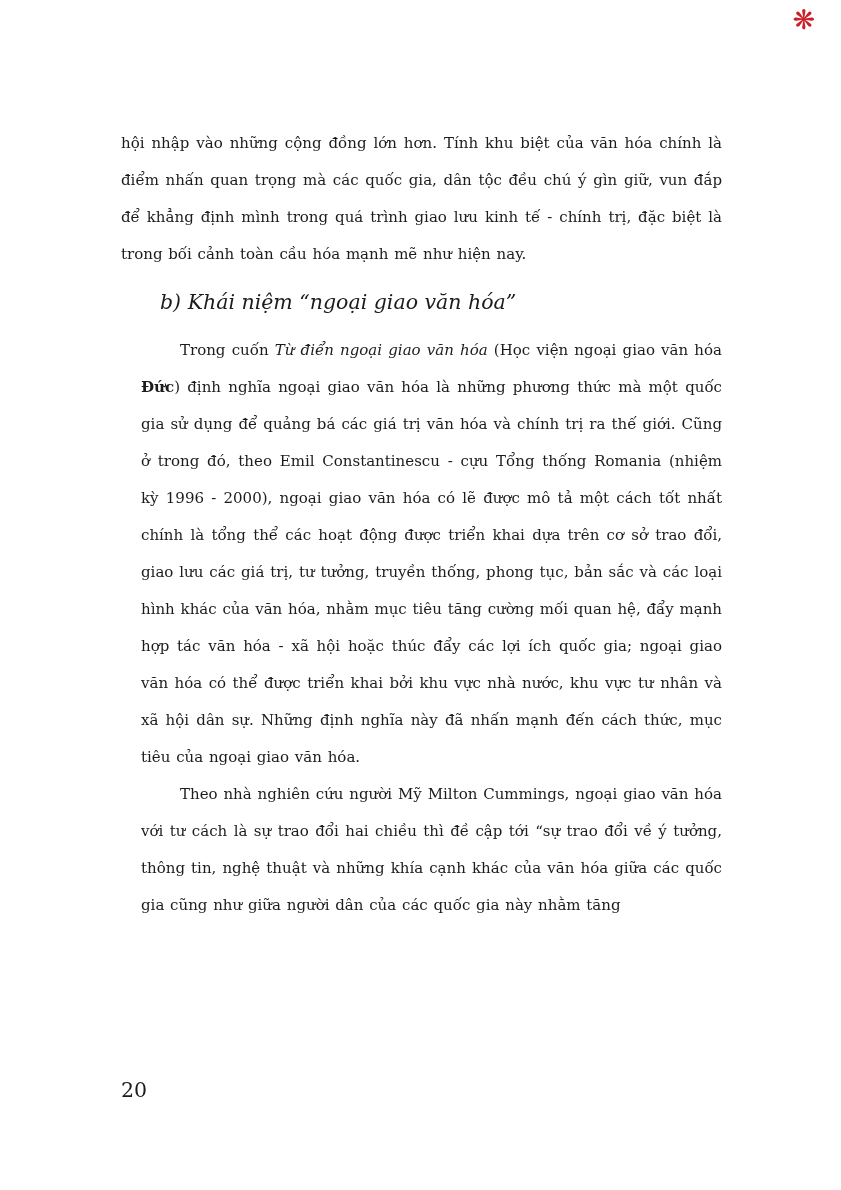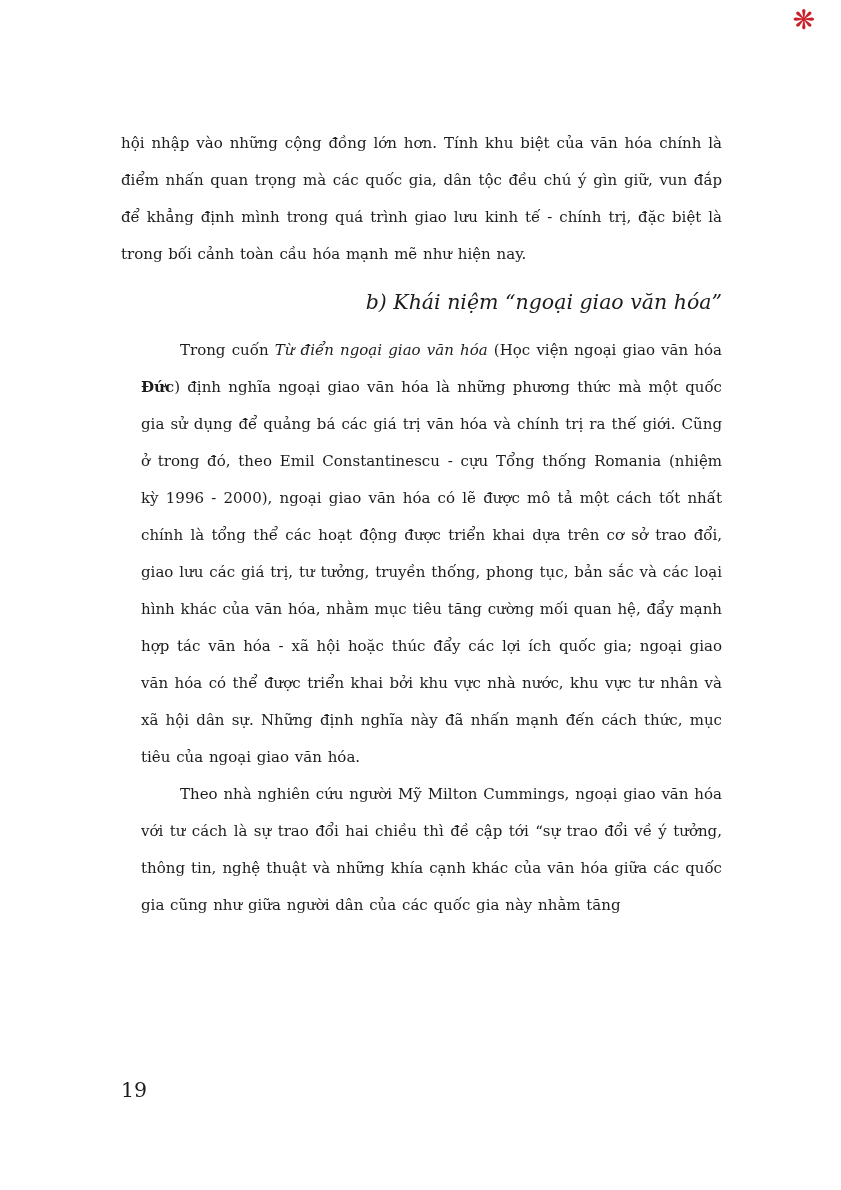--- a/index.html
+++ b/index.html
@@ -42,21 +42,21 @@
     text-indent: 39px;
     margin-left: 20px;
   }
   .section-heading {
     margin: 11px 0 11px 0;
     font-size: 20.5px;
     line-height: 37px;
     font-style: italic;
     font-weight: normal;
     text-indent: 39px;
-    text-align: right;
+    text-align: left;
   }
   .italic { font-style: italic; }
   .bold { font-weight: bold; }
   .page-number {
     position: absolute;
     left: 121px;
     top: 1072px;
     font-size: 20.5px;
     line-height: 37px;
   }
@@ -73,15 +73,15 @@
     <p class="para">hội nhập vào những cộng đồng lớn hơn. Tính khu biệt của văn hóa chính là điểm nhấn quan trọng mà các quốc gia, dân tộc đều chú ý gìn giữ, vun đắp để khẳng định mình trong quá trình giao lưu kinh tế - chính trị, đặc biệt là trong bối cảnh toàn cầu hóa mạnh mẽ như hiện nay.</p>
 
     <h3 class="section-heading">b) Khái niệm “ngoại giao văn hóa”</h3>
 
     <p class="para indent"><span>Trong cuốn </span><span class="italic">Từ điển ngoại giao văn hóa</span><span> (Học viện ngoại giao văn hóa </span><span class="bold">Đức</span><span>) định nghĩa ngoại giao văn hóa là những phương thức mà một quốc gia sử dụng để quảng bá các giá trị văn hóa và chính trị ra thế giới. Cũng ở trong đó, theo Emil Constantinescu - cựu Tổng thống Romania (nhiệm kỳ 1996 - 2000), ngoại giao văn hóa có lẽ được mô tả một cách tốt nhất chính là tổng thể các hoạt động được triển khai dựa trên cơ sở trao đổi, giao lưu các giá trị, tư tưởng, truyền thống, phong tục, bản sắc và các loại hình khác của văn hóa, nhằm mục tiêu tăng cường mối quan hệ, đẩy mạnh hợp tác văn hóa - xã hội hoặc thúc đẩy các lợi ích quốc gia; ngoại giao văn hóa có thể được triển khai bởi khu vực nhà nước, khu vực tư nhân và xã hội dân sự. Những định nghĩa này đã nhấn mạnh đến cách thức, mục tiêu của ngoại giao văn hóa.</span></p>
 
     <p class="para indent">Theo nhà nghiên cứu người Mỹ Milton Cummings, ngoại giao văn hóa với tư cách là sự trao đổi hai chiều thì đề cập tới “sự trao đổi về ý tưởng, thông tin, nghệ thuật và những khía cạnh khác của văn hóa giữa các quốc gia cũng như giữa người dân của các quốc gia này nhằm tăng</p>
 
   </div>
 
-  <div class="page-number">19</div>
+  <div class="page-number">20</div>
 
 </div>
 
 </body></html>

